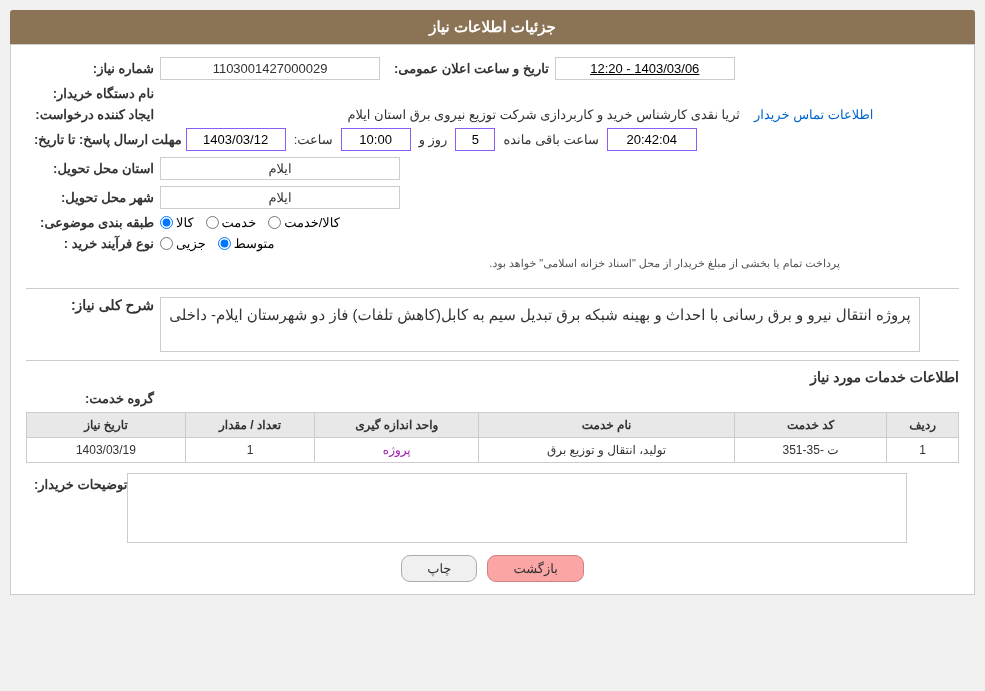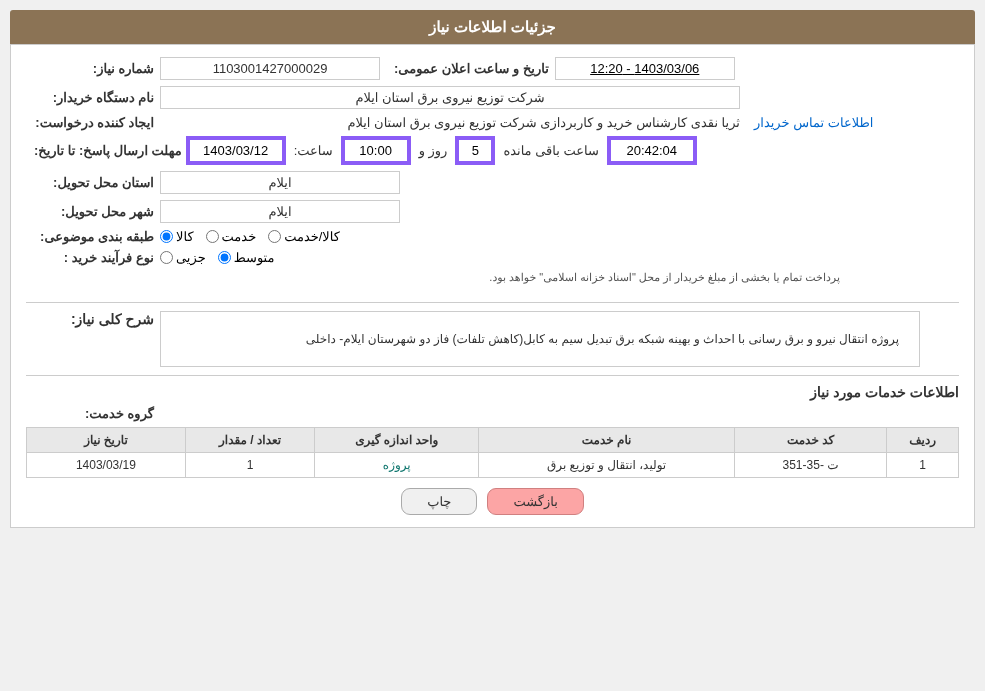--- a/index.html
+++ b/index.html
@@ -74,21 +74,21 @@
       justify-content: flex-end;
       margin-bottom: 6px;
       gap: 4px;
     }
     .deadline-label {
       font-weight: bold;
       color: #333;
       margin-left: 8px;
     }
     .deadline-input {
-      border: 4px solid #8b5cf6;
+      border: 1px solid #8b5cf6;
       padding: 3px 6px;
       background: #fff;
       text-align: center;
     }
     .deadline-text {
       color: #333;
       margin: 0 4px;
     }
     .radio-group {
       display: flex;
@@ -110,26 +110,26 @@
       background: #fff;
       border: 1px solid #ccc;
       padding: 6px 10px;
       margin-bottom: 8px;
       color: #333;
       text-align: right;
       font-size: 12px;
     }
     .description-box {
       border: 1px solid #ccc;
-      padding: 20px;
-      background: #fff;
-      text-align: right;
+      padding: 8px;
+      background: #fff;
+      text-align: center;
       min-height: 60px;
       color: #333;
-      font-size: 12px;
+      font-size: 15px;
     }
     .section-title {
       font-weight: bold;
       font-size: 14px;
       color: #333;
       margin: 8px 0 6px 0;
       text-align: right;
     }
     table.data-table {
       width: 100%;
@@ -216,21 +216,20 @@
   <div class="main-card watermark">
 
     <div class="row-flex">
       <span class="datetime-val" style="min-width:180px;text-align:center;">1403/03/06 - 12:20</span>
       <span class="datetime-label">تاریخ و ساعت اعلان عمومی:</span>
       <span class="value-box" style="min-width:220px;text-align:center;direction:ltr;">1103001427000029</span>
       <span class="label">شماره نیاز:</span>
     </div>
 
     <div class="row-flex">
-      <span class="value-box wide" style="min-width:580px;text-align:center;">شرکت توزیع نیروی برق استان ایلام</span>
       <span class="label">نام دستگاه خریدار:</span>
     </div>
 
     <div class="row-flex">
       <a class="link-blue">اطلاعات تماس خریدار</a>
       <span style="color:#333;text-align:right;flex:1;max-width:580px;">ثریا نقدی کارشناس خرید و کاربردازی شرکت توزیع نیروی برق استان ایلام</span>
       <span class="label">ایجاد کننده درخواست:</span>
     </div>
 
     <div class="deadline-row">
@@ -313,27 +312,31 @@
           <th>واحد اندازه گیری</th>
           <th>تعداد / مقدار</th>
           <th>تاریخ نیاز</th>
         </tr>
       </thead>
       <tbody id="services-tbody">
       <tr>
             <td>1</td>
             <td>ت -35-351</td>
             <td>تولید، انتقال و توزیع برق</td>
-            <td style="color: #0f766e;">پروژه</td>
+            <td style="color: #a21caf;">پروژه</td>
             <td>1</td>
             <td>1403/03/19</td>
           </tr>
         </tbody>
     </table>
 
+    <div class="comments-section">
+      <textarea class="comments-textarea" style=""></textarea>
+      <span class="comments-label">توضیحات خریدار:</span>
+    </div>
 
     <div class="buttons-row">
       <button class="btn btn-back">بازگشت</button>
       <button class="btn btn-print">چاپ</button>
     </div>
 
   </div>
 </div>
 
 </body></html>

